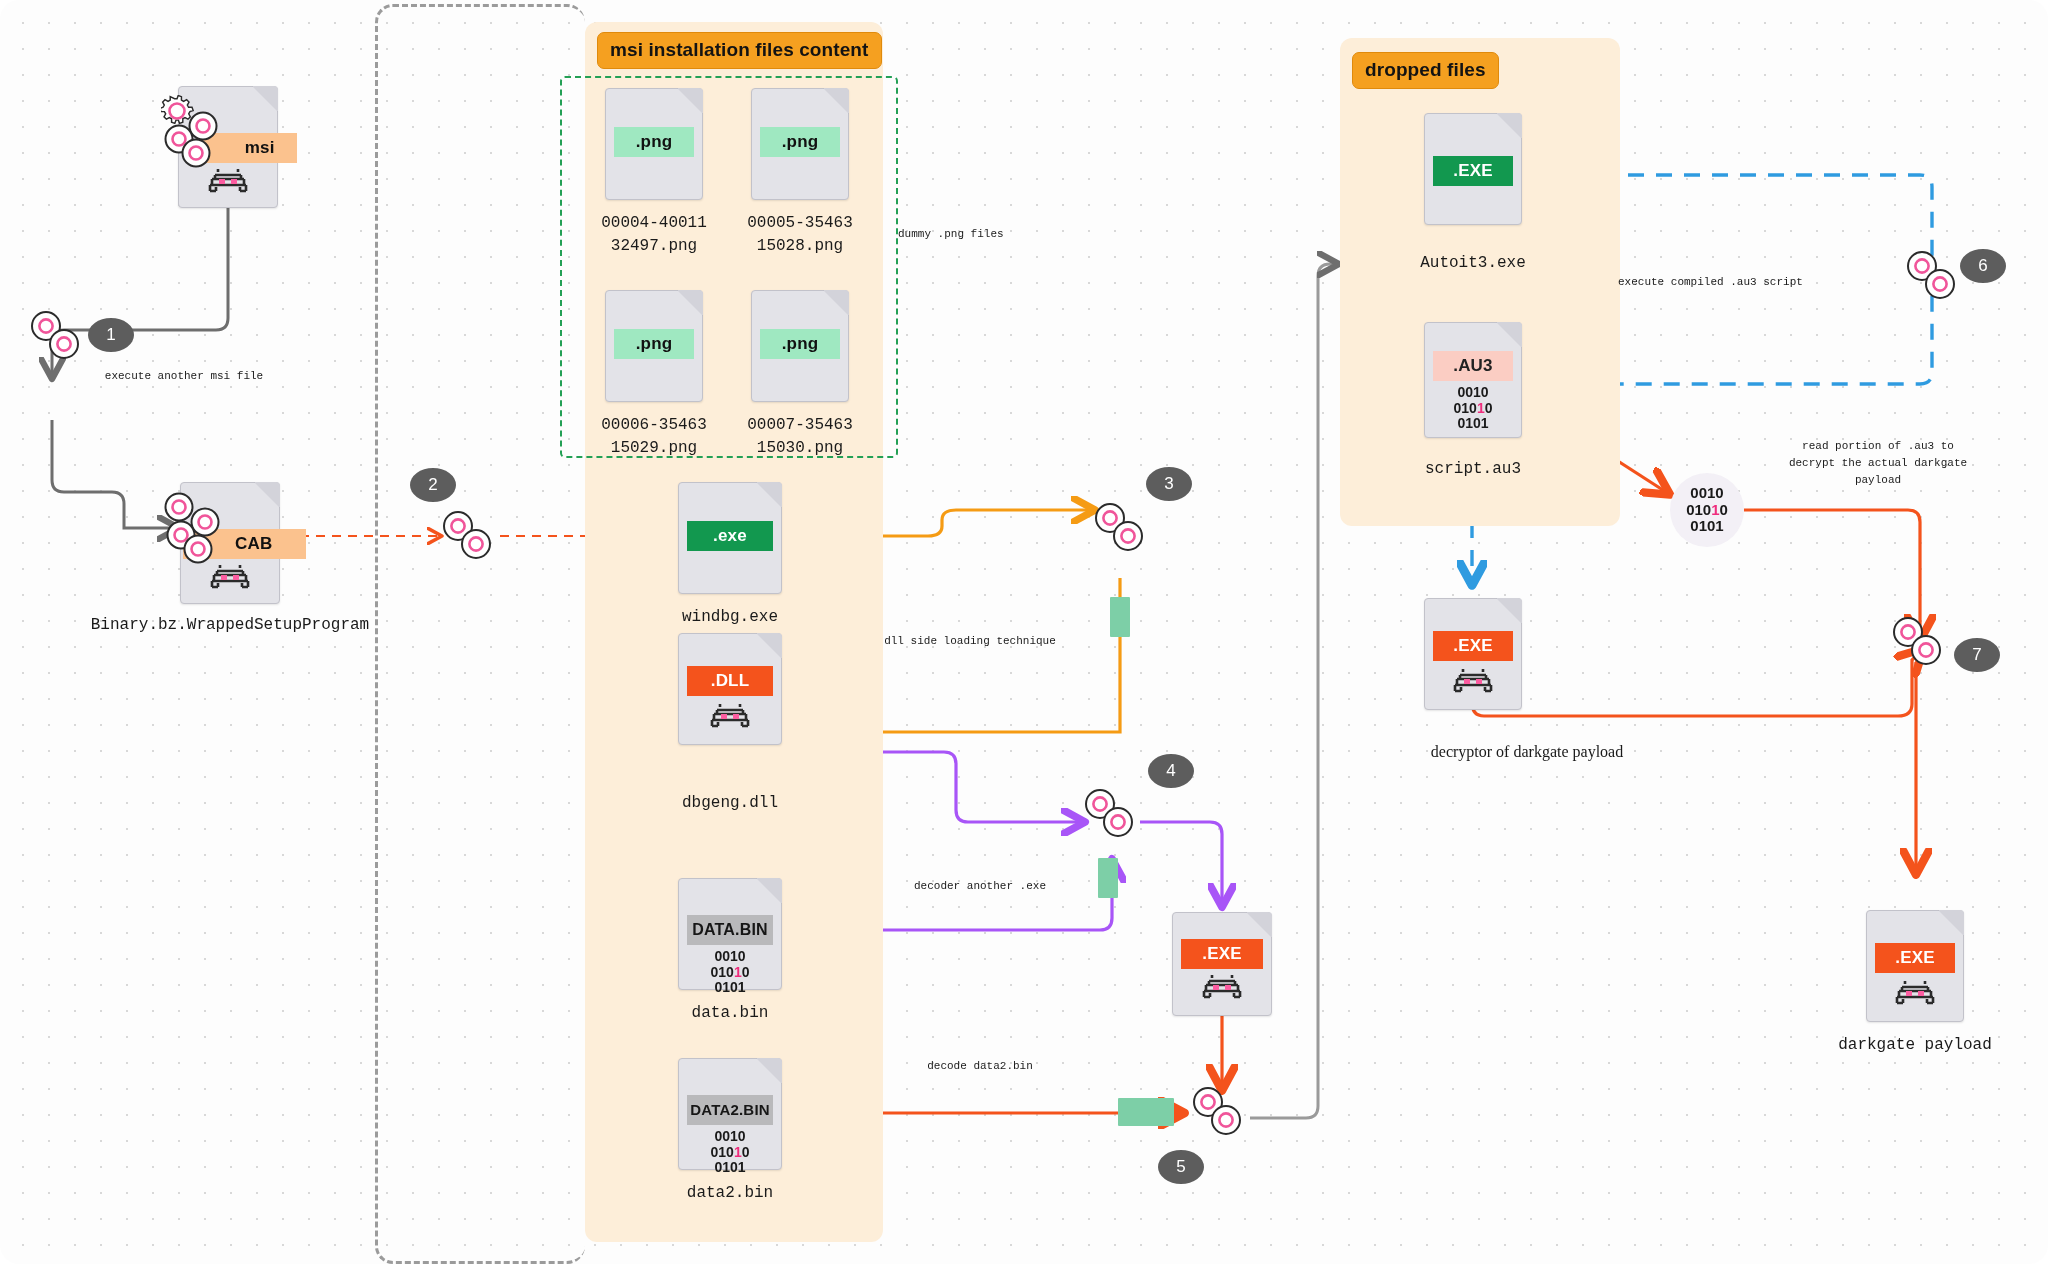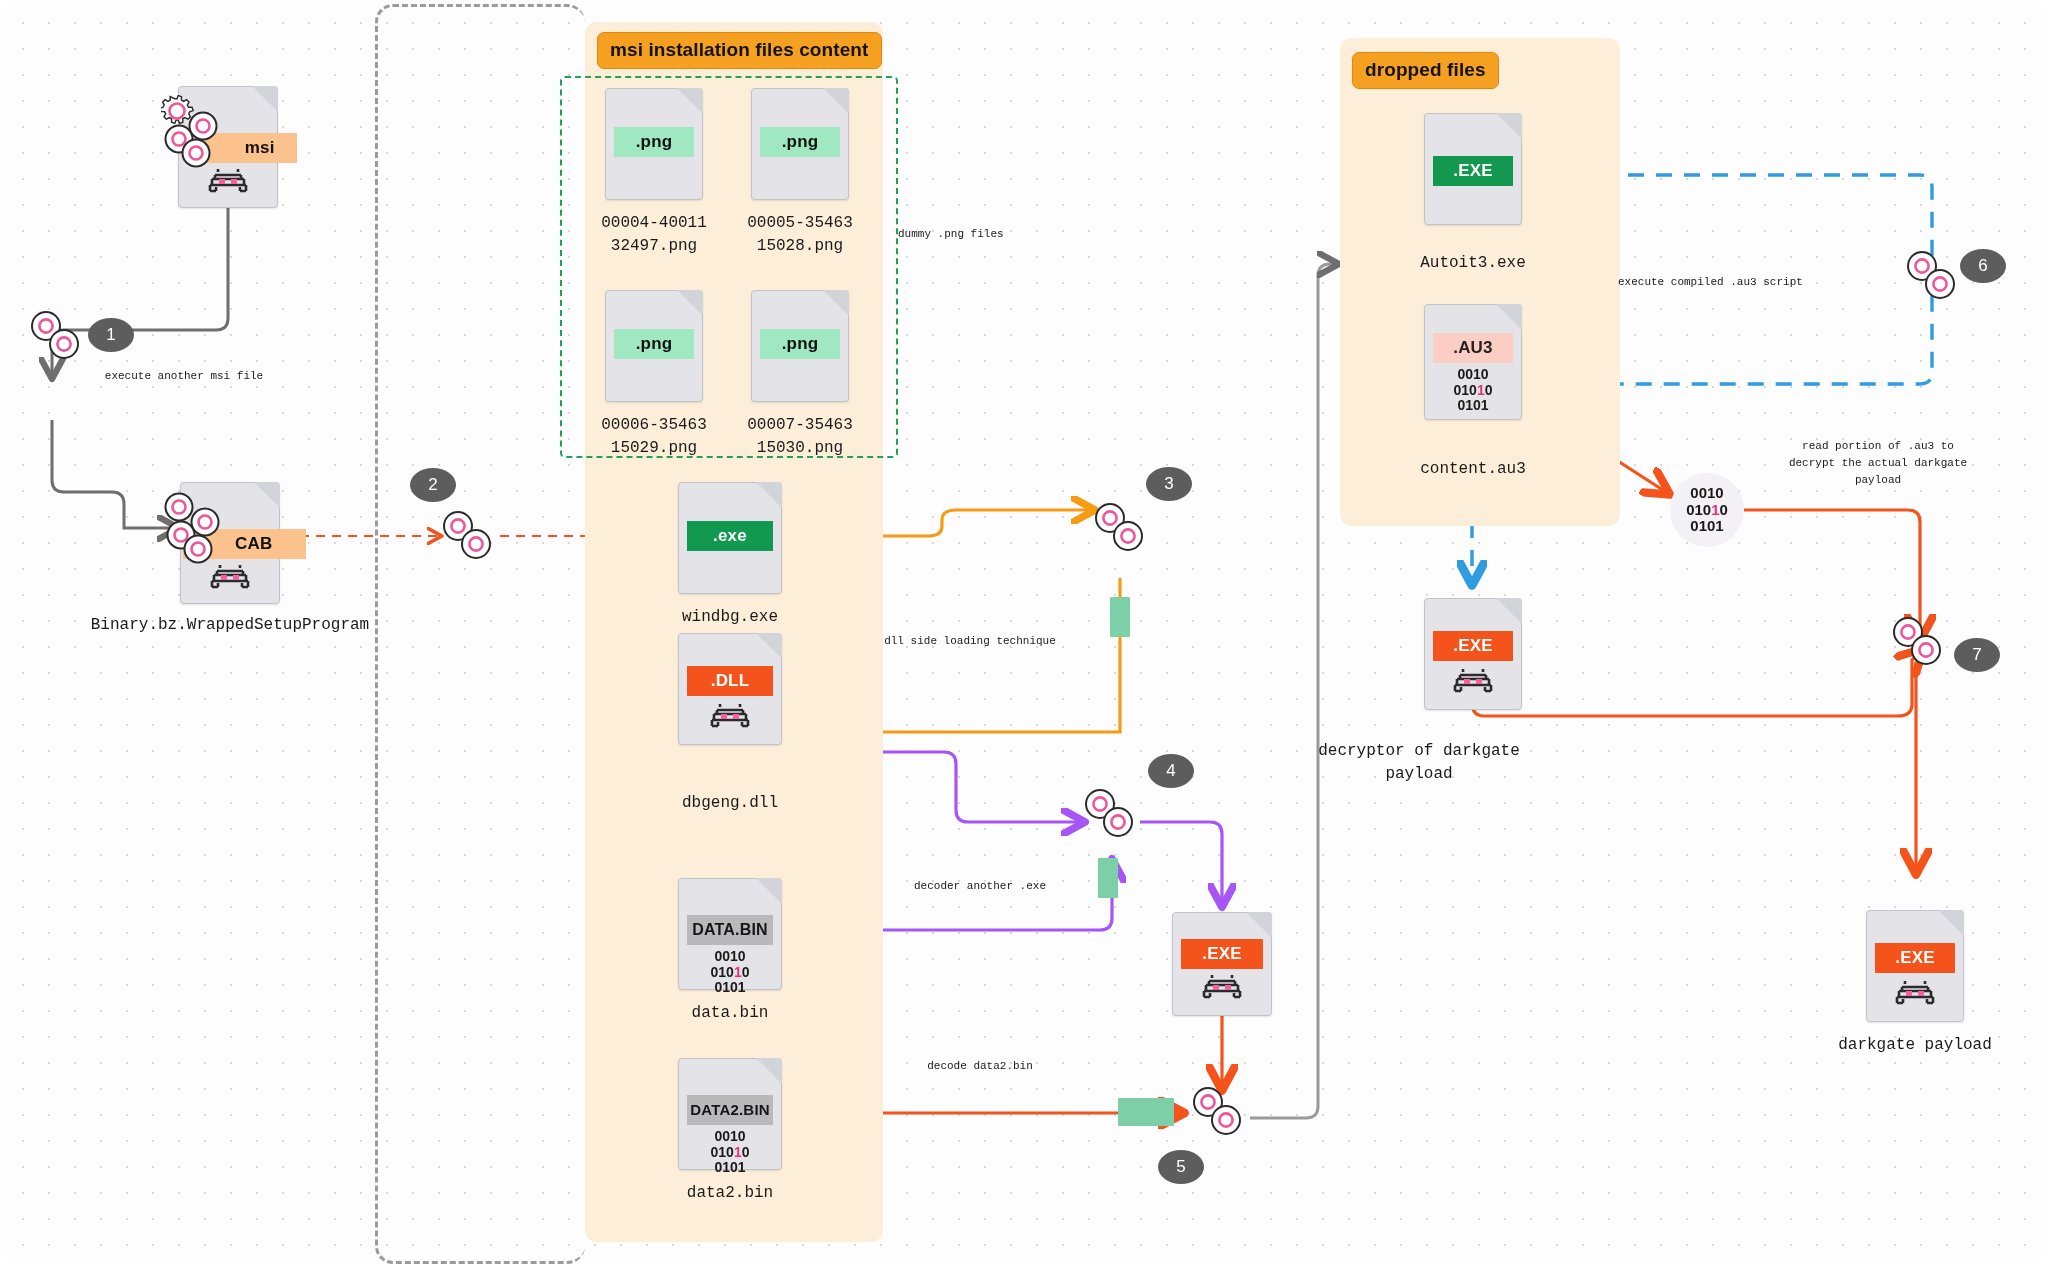--- a/index.html
+++ b/index.html
@@ -311,47 +311,47 @@
   <div class="panel-tag" style="left:1352px; top:52px;">dropped files</div>
 
   <div class="fileicon" style="left:1424px; top:113px; width:98px; height:112px;">
     <div class="fsheet">
         <div class="fold"></div>
       <div class="ribbon green" style="top:42px;">.EXE</div>
     </div>
   </div>
   <div class="caption" style="left:1403px; top:252px; width:140px;">Autoit3.exe</div>
 
-  <div class="fileicon" style="left:1424px; top:304px; width:98px; height:116px;">
+  <div class="fileicon" style="left:1424px; top:322px; width:98px; height:116px;">
     <div class="fsheet">
         <div class="fold"></div>
       <div class="ribbon pink" style="top:28px;">.AU3</div>
       <div class="binlines" style="top:62px;">
         <span>0010</span><br>
         <span>010</span><span class="hl">1</span><span>0</span><br>
         <span>0101</span>
       </div>
     </div>
   </div>
-  <div class="caption" style="left:1403px; top:458px; width:140px;">content.au3</div>
+  <div class="caption" style="left:1403px; top:458px; width:140px;">script.au3</div>
 
   <div class="fileicon" style="left:1424px; top:598px; width:98px; height:112px;">
     <div class="fsheet">
         <div class="fold"></div>
       <div class="ribbon orange" style="top:32px;">.EXE</div>
       <svg style="position:absolute; left:50%; top:68px; transform:translateX(-50%);" width="44" height="28" viewBox="0 0 44 28">
         <g fill="none" stroke="#2b2b2b" stroke-width="2.6">
           <path d="M12,5 L12,2 M32,5 L32,2 M9,8 L35,8 M6,12 L38,12 M4,18 L40,18 M4,18 L4,24 M40,18 L40,24 M10,24 L10,20 M34,24 L34,20 M4,24 L10,24 M34,24 L40,24 M6,12 L6,18 M38,12 L38,18 M9,8 L9,12 M35,8 L35,12"></path>
         </g>
         <rect x="13" y="12" width="6" height="5" fill="#fb5ca0"></rect>
         <rect x="25" y="12" width="6" height="5" fill="#fb5ca0"></rect>
       </svg>
     </div>
   </div>
-  <div class="caption" style="left:1284px; top:740px; width:270px;">decryptor of darkgate payload</div>
+  <div class="caption" style="left:1392px; top:740px; width:270px;font-family:Liberation Serif, serif;">decryptor of darkgate payload</div>
 
   <div class="fileicon" style="left:1866px; top:910px; width:98px; height:112px;">
     <div class="fsheet">
         <div class="fold"></div>
       <div class="ribbon orange" style="top:32px;">.EXE</div>
       <svg style="position:absolute; left:50%; top:68px; transform:translateX(-50%);" width="44" height="28" viewBox="0 0 44 28">
         <g fill="none" stroke="#2b2b2b" stroke-width="2.6">
           <path d="M12,5 L12,2 M32,5 L32,2 M9,8 L35,8 M6,12 L38,12 M4,18 L40,18 M4,18 L4,24 M40,18 L40,24 M10,24 L10,20 M34,24 L34,20 M4,24 L10,24 M34,24 L40,24 M6,12 L6,18 M38,12 L38,18 M9,8 L9,12 M35,8 L35,12"></path>
         </g>
         <rect x="13" y="12" width="6" height="5" fill="#fb5ca0"></rect>

